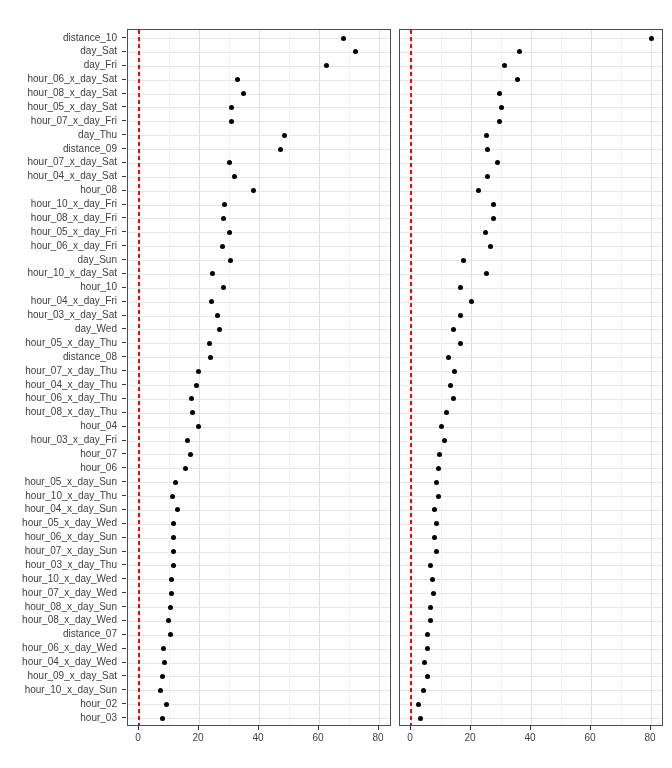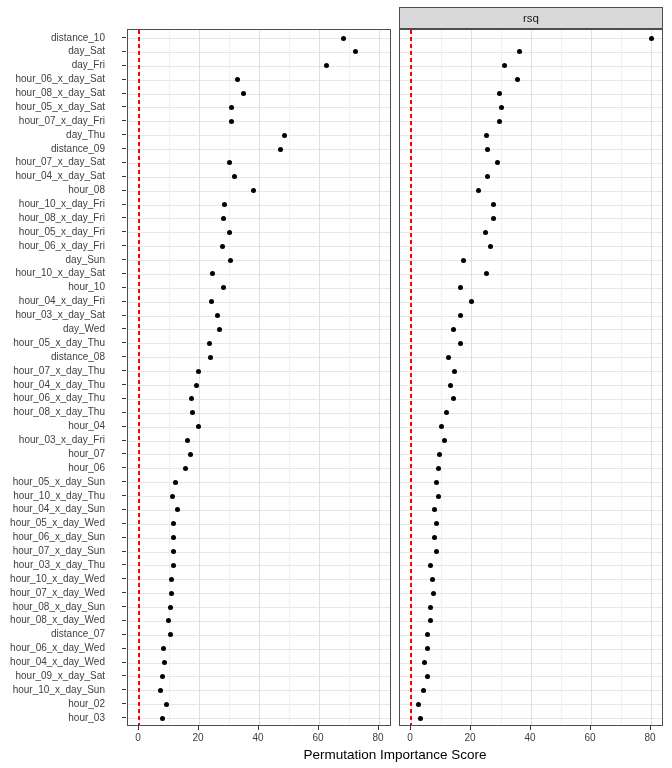--- a/index.html
+++ b/index.html
@@ -12,37 +12,34 @@
          border:1px solid #4d4d4d;box-sizing:border-box;overflow:hidden;}
   .gridline-h{position:absolute;height:1px;left:0;right:0;background:#e6e6e6;}
   .gridline-v{position:absolute;width:1px;top:0;bottom:0;}
   .gridline-v.major{background:#e0e0e0;}
   .gridline-v.minor{background:#f0f0f0;}
   .refline{position:absolute;top:0;bottom:0;width:2px;
            background-image:repeating-linear-gradient(to bottom,
              #ff0000 0px,#ff0000 4px,transparent 4px,transparent 7px);}
   .dot{position:absolute;width:5px;height:5px;border-radius:50%;background:#000000;}
   .y-axis{position:absolute;left:0;top:29px;width:121px;height:697px;}
-  .y-label{position:absolute;right:16px;white-space:nowrap;font-size:10px;
+  .y-label{position:absolute;right:4px;white-space:nowrap;font-size:10px;
            line-height:11px;color:#404040;}
   .y-tick{position:absolute;width:4px;height:1px;background:#333333;}
   .x-tick{position:absolute;width:1px;height:4px;background:#333333;top:726px;}
   .x-tick-label{position:absolute;font-size:10px;color:#404040;top:732px;
                 transform:translateX(-50%);}
   .x-title{position:absolute;top:747px;left:127px;width:536px;text-align:center;
            font-size:13.5px;color:#000000;}
   .axis-layer{position:absolute;left:0;top:0;width:672px;height:768px;pointer-events:none;}
 </style>
 </head>
 <body>
 
 <div class="figure">
-  <div class="strip" id="strip-rsq" style="left:399px;width:264px;">
-    <span>rsq</span>
-  </div>
 
   <div class="y-axis" id="y-axis">
       <div class="y-label" style="top: 2.5px;">distance_10</div>
       <div class="y-label" style="top: 16.38px;">day_Sat</div>
       <div class="y-label" style="top: 30.26px;">day_Fri</div>
       <div class="y-label" style="top: 44.14px;">hour_06_x_day_Sat</div>
       <div class="y-label" style="top: 58.02px;">hour_08_x_day_Sat</div>
       <div class="y-label" style="top: 71.9px;">hour_05_x_day_Sat</div>
       <div class="y-label" style="top: 85.78px;">hour_07_x_day_Fri</div>
       <div class="y-label" style="top: 99.66px;">day_Thu</div>
@@ -381,14 +378,13 @@
       <div class="x-tick" style="left: 470.1px;"></div>
       <div class="x-tick-label" style="left: 470.1px;">20</div>
       <div class="x-tick" style="left: 530.1px;"></div>
       <div class="x-tick-label" style="left: 530.1px;">40</div>
       <div class="x-tick" style="left: 590.1px;"></div>
       <div class="x-tick-label" style="left: 590.1px;">60</div>
       <div class="x-tick" style="left: 650.1px;"></div>
       <div class="x-tick-label" style="left: 650.1px;">80</div>
     </div>
 
-  <div class="x-title">Permutation Importance Score</div>
 </div>
 
 </body></html>

